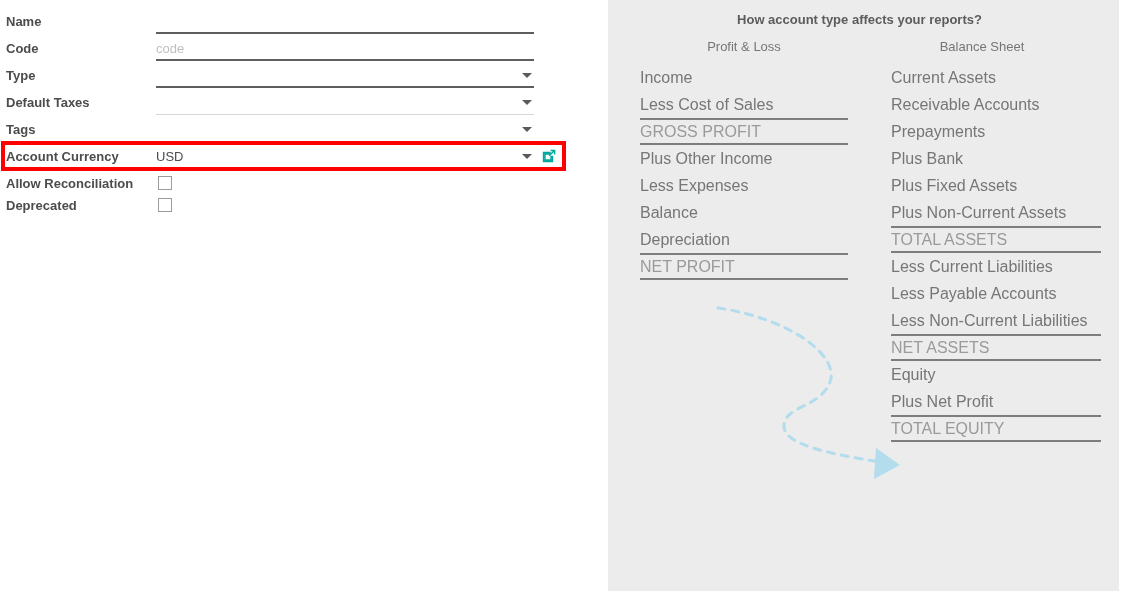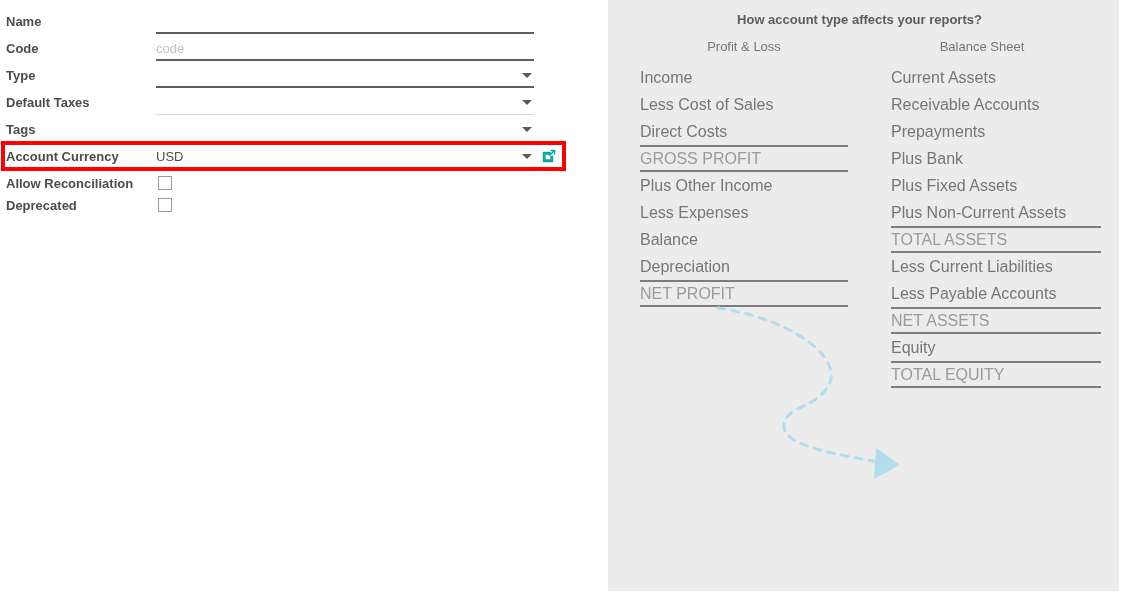--- a/index.html
+++ b/index.html
@@ -263,41 +263,42 @@
 <div id="report-panel">
 
   <div id="panel-title">How account type affects your reports?</div>
 
   <div class="col-head" id="col-head-pl">Profit &amp; Loss</div>
   <div class="col-head" id="col-head-bs">Balance Sheet</div>
 
   <div class="report-col" id="col-pl">
     <div class="rpt-row">Income</div>
     <div class="rpt-row">Less Cost of Sales</div>
-    <div class="rpt-row">Direct Costs</div>
     <div class="rpt-row total">GROSS PROFIT</div>
     <div class="rpt-row">Plus Other Income</div>
     <div class="rpt-row">Less Expenses</div>
     <div class="rpt-row">Balance</div>
     <div class="rpt-row">Depreciation</div>
     <div class="rpt-row total">NET PROFIT</div>
   </div>
 
   <div class="report-col" id="col-bs">
     <div class="rpt-row">Current Assets</div>
     <div class="rpt-row">Receivable Accounts</div>
     <div class="rpt-row">Prepayments</div>
     <div class="rpt-row">Plus Bank</div>
     <div class="rpt-row">Plus Fixed Assets</div>
     <div class="rpt-row">Plus Non-Current Assets</div>
     <div class="rpt-row total">TOTAL ASSETS</div>
     <div class="rpt-row">Less Current Liabilities</div>
     <div class="rpt-row">Less Payable Accounts</div>
+    <div class="rpt-row">Less Non-Current Liabilities</div>
     <div class="rpt-row total">NET ASSETS</div>
     <div class="rpt-row">Equity</div>
+    <div class="rpt-row">Plus Net Profit</div>
     <div class="rpt-row total">TOTAL EQUITY</div>
   </div>
 
   <svg id="flow-arrow" viewBox="0 0 511 591">
     <path d="M 110 308 C 180 318, 232 355, 222 382 C 212 408, 178 405, 176 425 C 174 446, 230 455, 272 462" fill="none" stroke="#b3dced" stroke-width="3" stroke-dasharray="7 7" stroke-linecap="round"></path>
     <polygon points="268,448 292,465 266,479" fill="#b3dced"></polygon>
   </svg>
 </div>
 
 </body></html>

